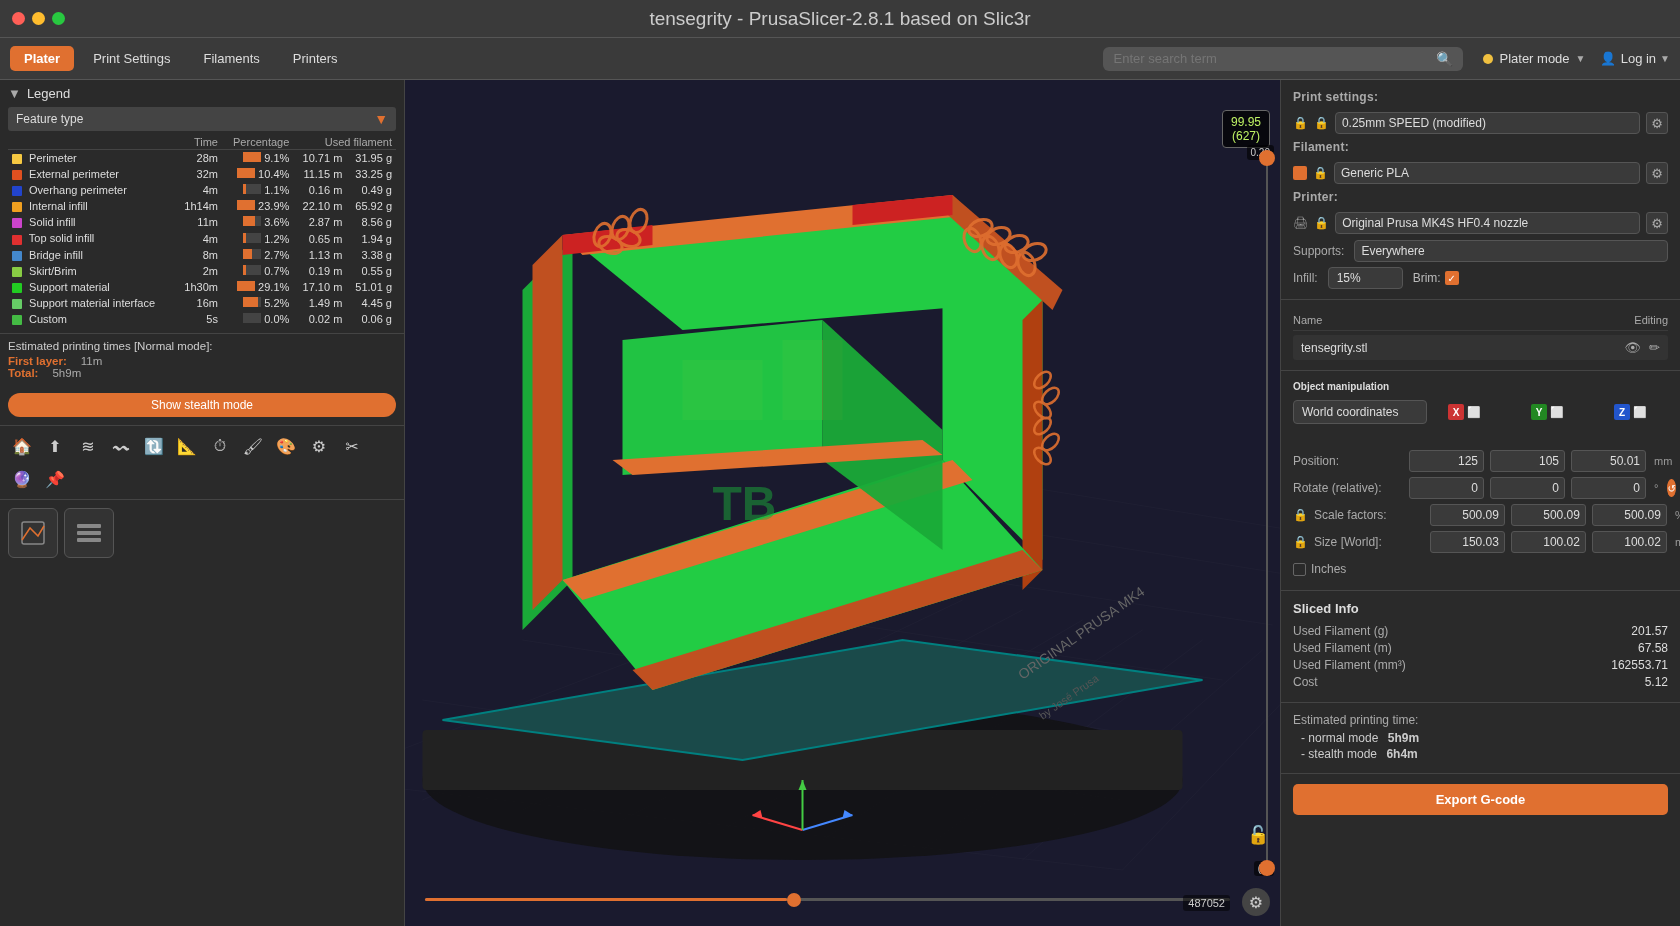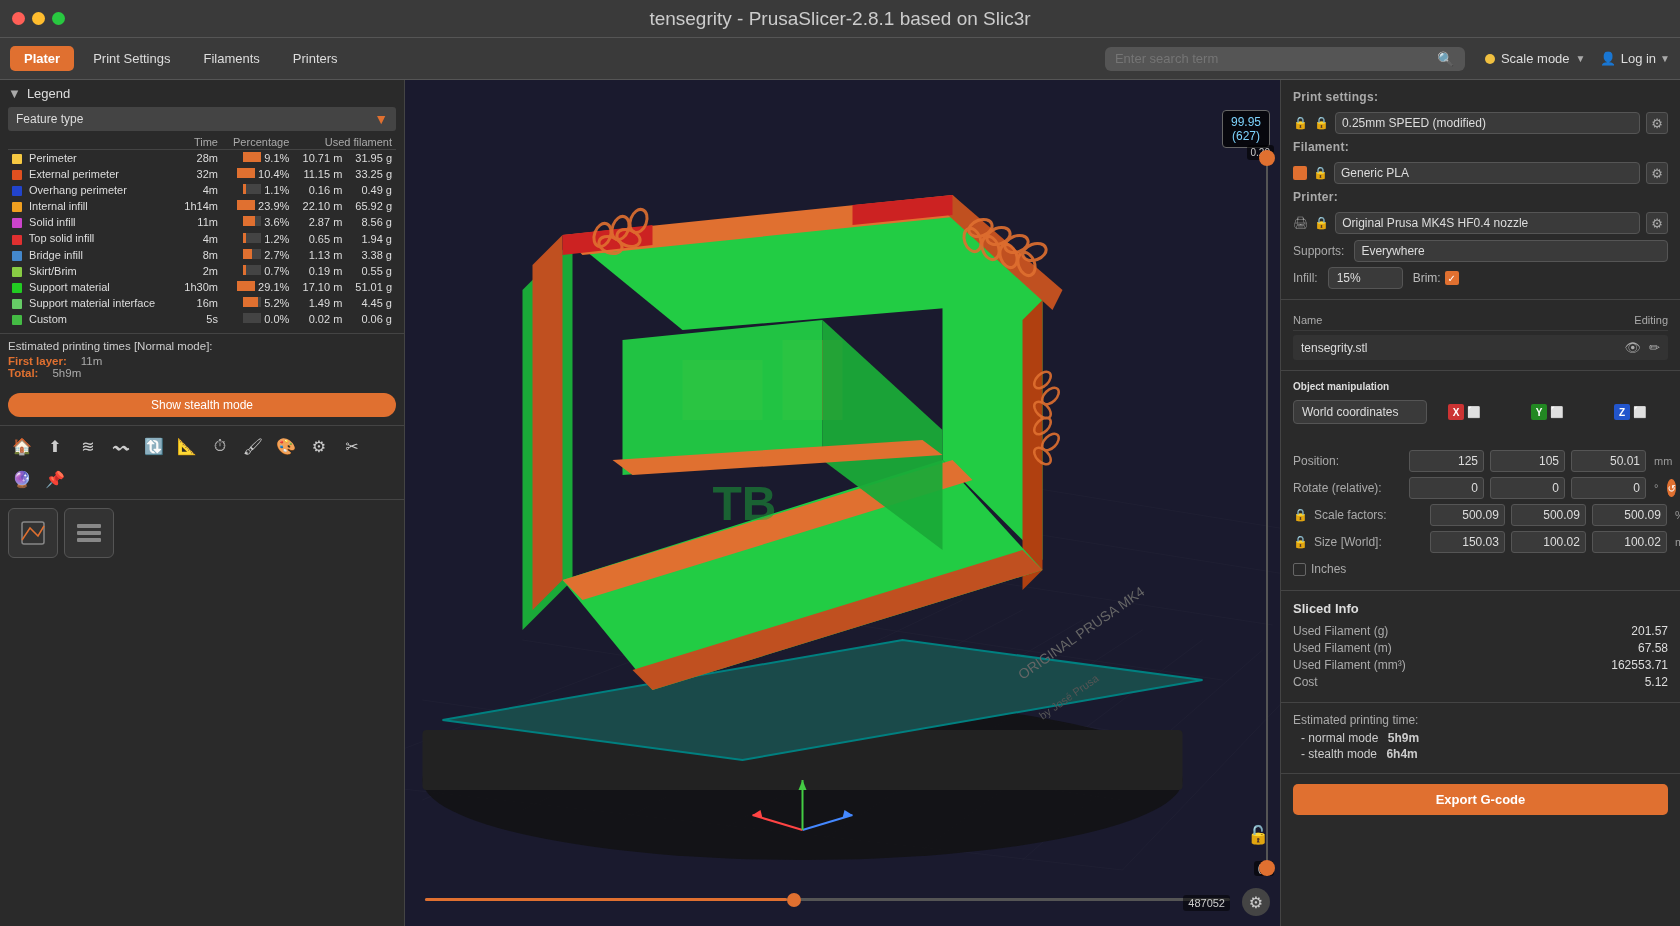--- a/index.html
+++ b/index.html
@@ -262,21 +262,21 @@
     .quality-badge {
       position: absolute;
       top: 30px;
       right: 10px;
       background: rgba(0,0,0,0.7);
       border: 1px solid #666;
       border-radius: 4px;
       padding: 4px 8px;
       text-align: center;
       font-size: 12px;
-      color: #7dd3fc;
+      color: #bef264;
     }
 
     
     .vertical-slider {
       position: absolute;
       right: 6px;
       top: 70px;
       bottom: 50px;
       width: 14px;
       display: flex;
@@ -661,21 +661,21 @@
   <div class="nav-tab">Printers</div>
 
   <div id="search-box">
     <input type="text" id="search-input" placeholder="Enter search term" style="">
     <span class="search-icon">🔍</span>
   </div>
 
   <div id="user-area">
     <div class="mode-indicator">
       <div class="mode-dot"></div>
-      <span>Scale mode</span>
+      <span>Plater mode</span>
       <span style="color:#aaa;font-size:10px;">▼</span>
     </div>
     <div class="login-btn">
       <span>👤</span>
       <span>Log in</span>
       <span style="font-size:10px;color:#aaa;">▼</span>
     </div>
   </div>
 </div>
 

